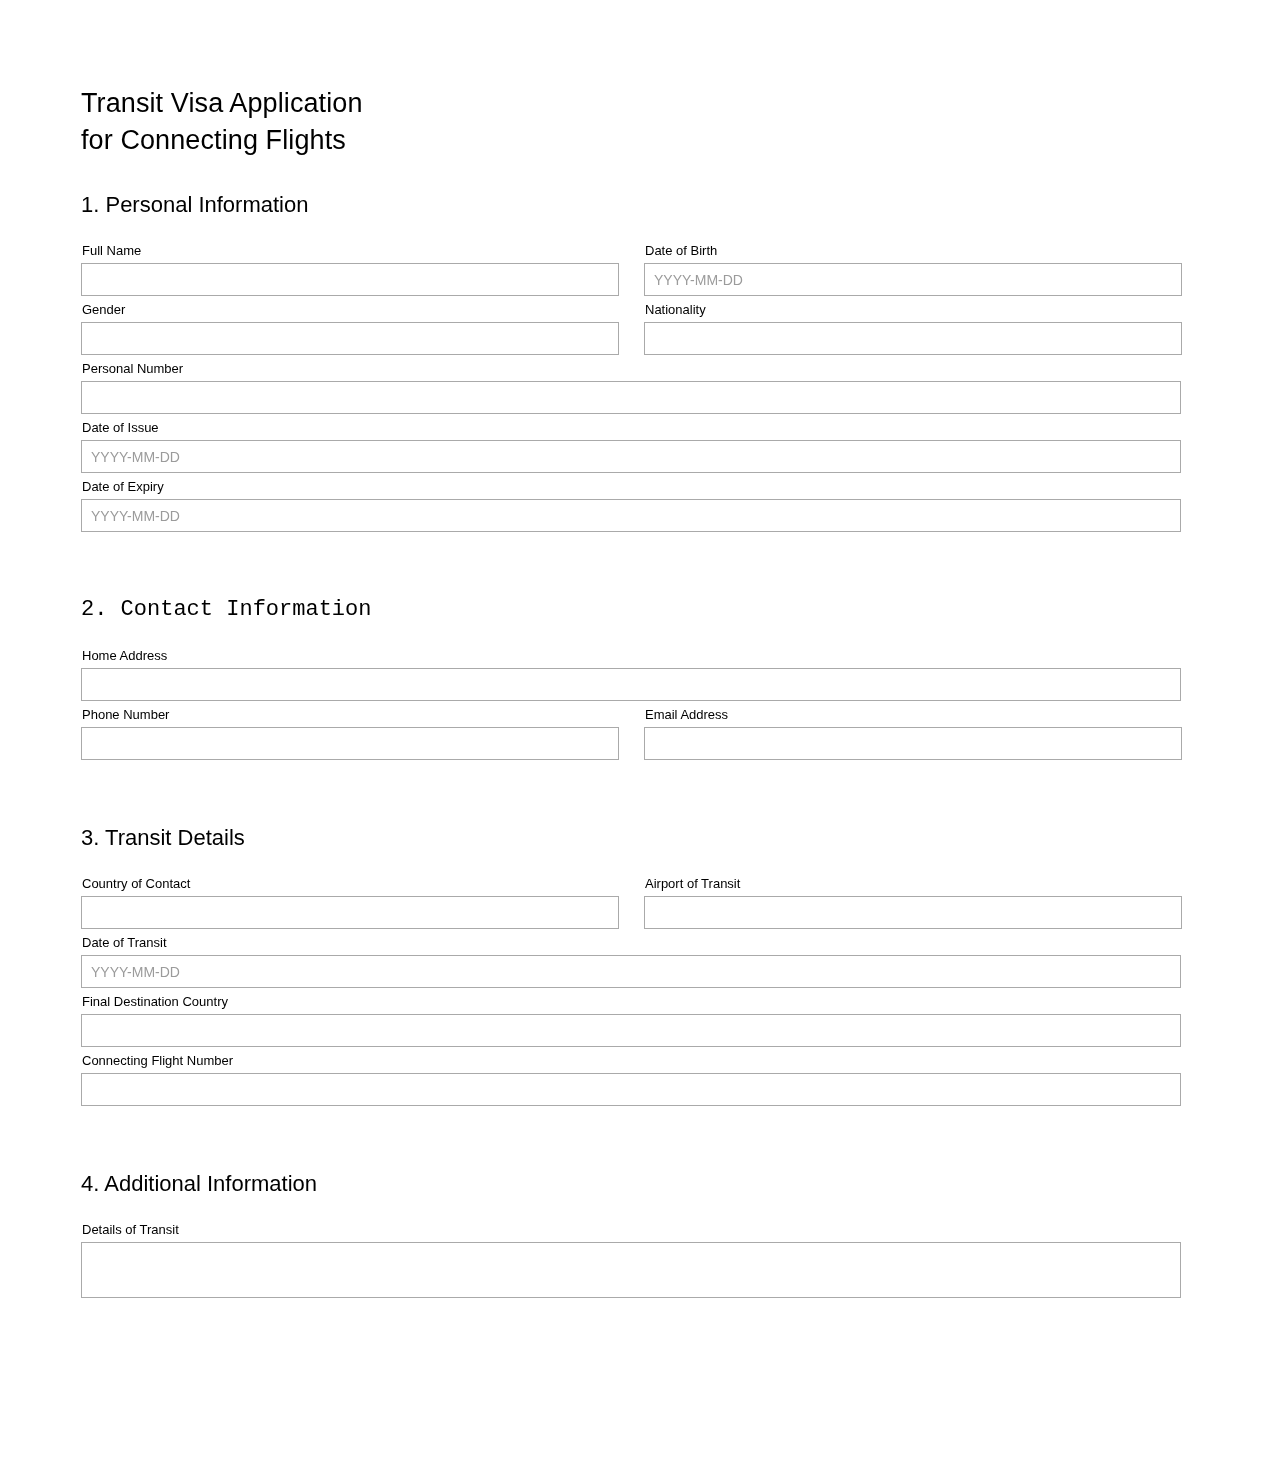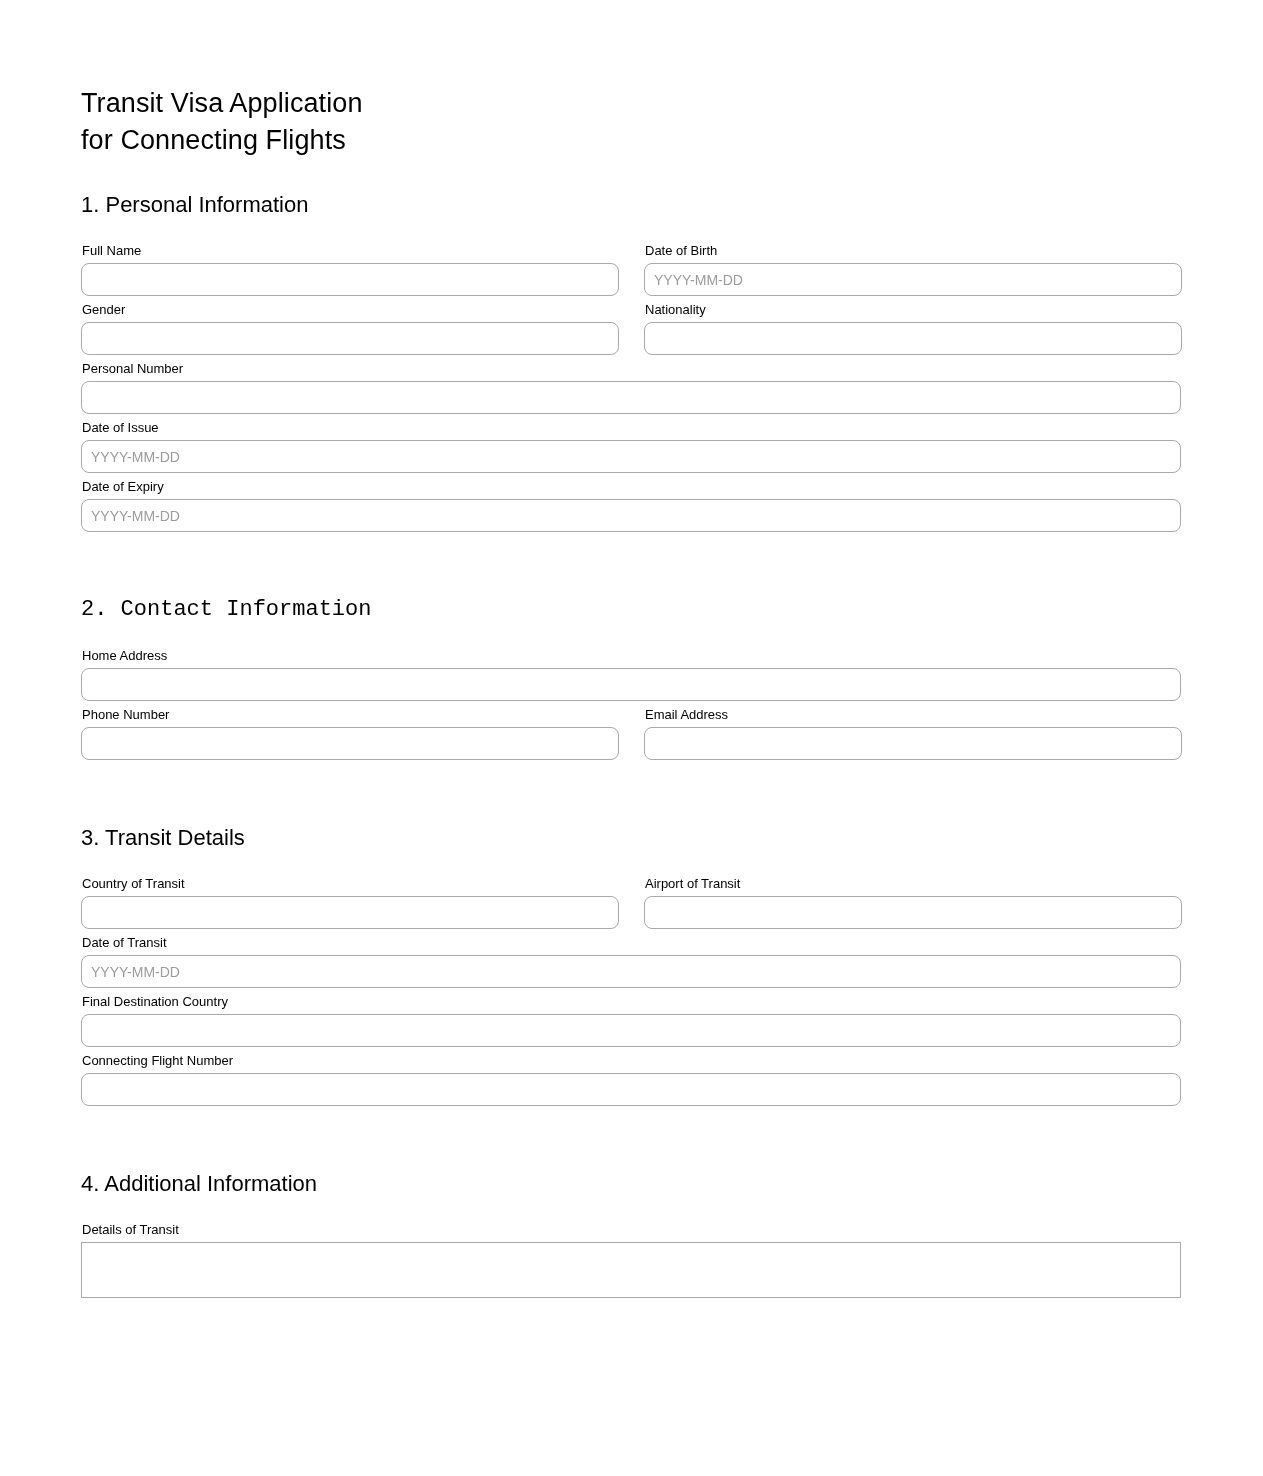--- a/index.html
+++ b/index.html
@@ -84,21 +84,21 @@
     box-sizing: border-box;
     width: 100%;
     height: 33px;
     border: 1px solid #aaaaaa;
     background: #ffffff;
     font-family: "Liberation Sans", sans-serif;
     font-size: 14px;
     color: #000000;
     padding: 0 9px;
     outline: none;
-    border-radius: 8px;
+    border-radius: 0;
     -webkit-appearance: none;
     appearance: none;
   }
   .field-input::placeholder {
     color: #9b9b9b;
     opacity: 1;
   }
   .field-textarea {
     display: block;
     box-sizing: border-box;
@@ -201,21 +201,21 @@
 
     </div>
   </section>
 
   <section class="section section-3">
     <h2 class="section-heading">3. Transit Details</h2>
     <div class="fields stack">
 
       <div class="row">
         <div class="field half">
-          <label class="field-label">Country of Transit</label>
+          <label class="field-label">Country of Contact</label>
           <input class="field-input" type="text" value="" style="">
         </div>
         <div class="field half">
           <label class="field-label">Airport of Transit</label>
           <input class="field-input" type="text" value="" style="">
         </div>
       </div>
 
       <div class="field full">
         <label class="field-label">Date of Transit</label>

